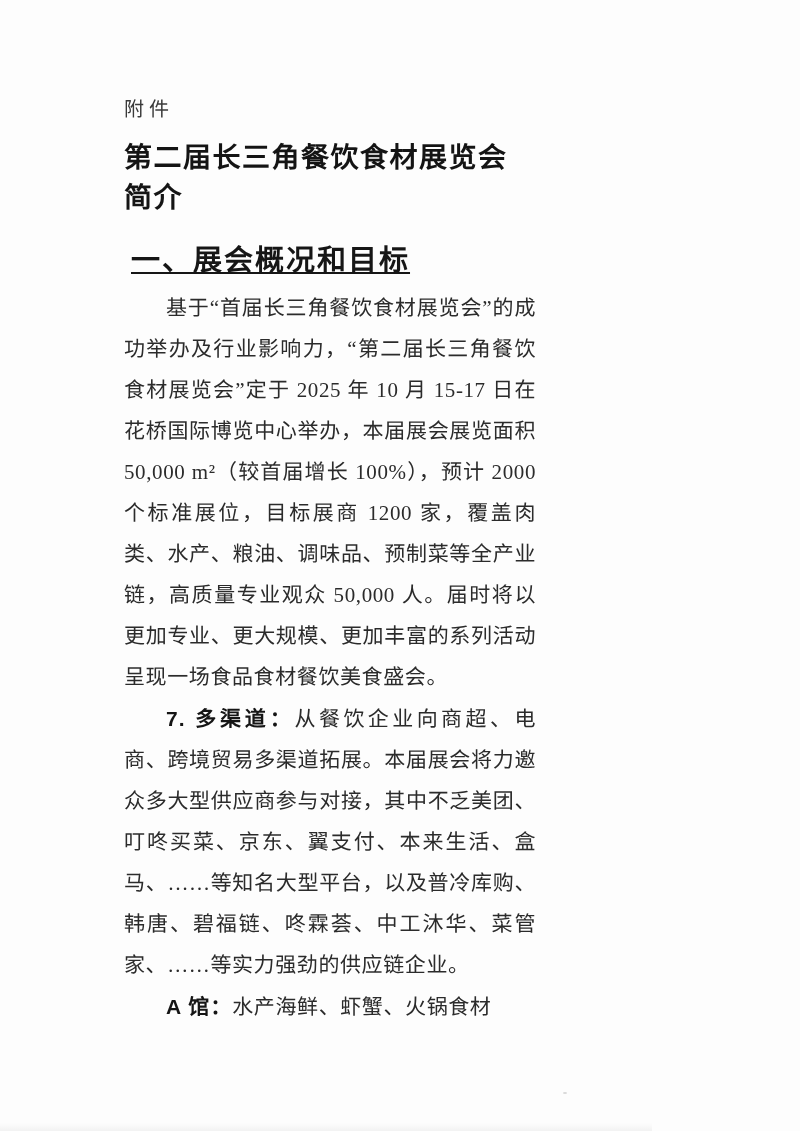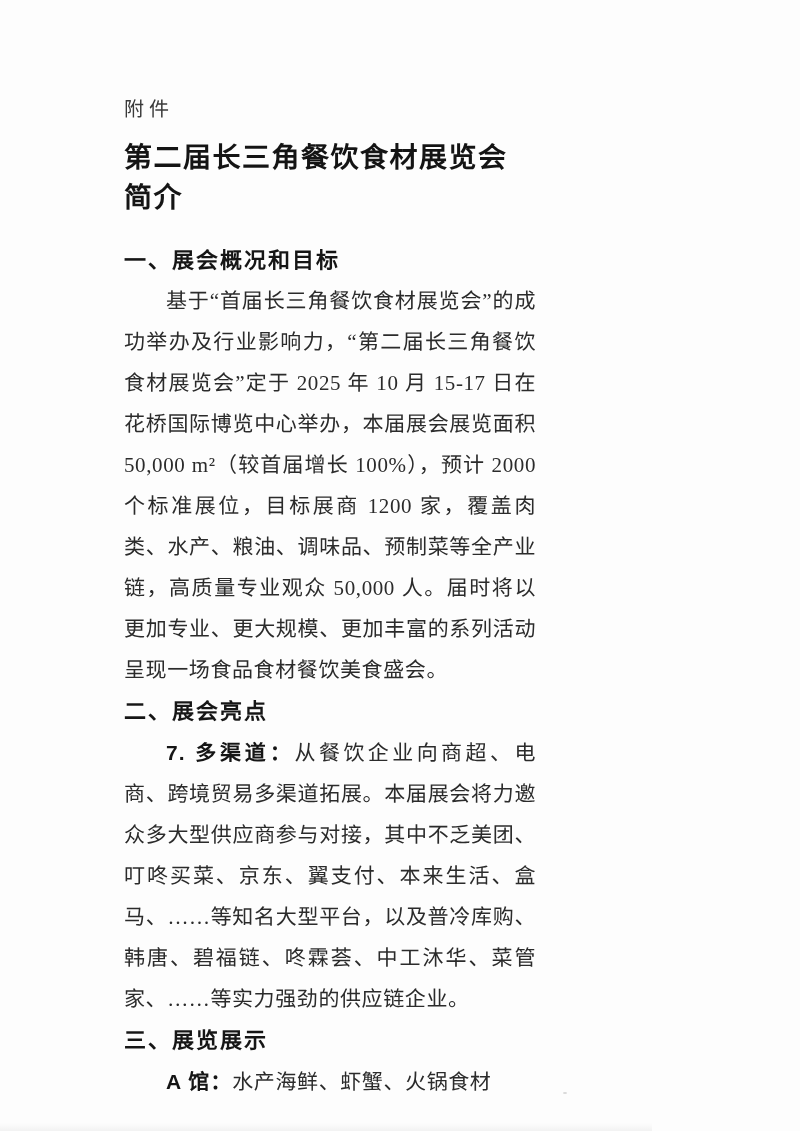--- a/index.html
+++ b/index.html
@@ -46,25 +46,26 @@
     font-weight: bold;
     font-size: 28px;
     line-height: 40px;
     color: #141414;
     letter-spacing: 1.5px;
     margin: 0 0 22px 0;
   }
   .section-heading {
     font-family: "Liberation Sans", sans-serif;
     font-weight: bold;
-    font-size: 22px;
+    font-size: 29px;
     line-height: 41px;
     color: #161616;
     letter-spacing: 2px;
-    margin: 0;
+    margin: 7px;
+    text-decoration: underline;
   }
   .body-para {
     font-size: 21px;
     line-height: 41px;
     text-align: justify;
     text-indent: 2em;
     letter-spacing: 0.6px;
     margin: 0;
     color: #2b2b2b;
   }
@@ -90,25 +91,23 @@
 <div class="page">
 
   <div class="attachment-label">附件</div>
 
   <h1 class="doc-title">第二届长三角餐饮食材展览会简介</h1>
 
   <h2 class="section-heading">一、展会概况和目标</h2>
 
   <p class="body-para">基于“首届长三角餐饮食材展览会”的成功举办及行业影响力，“第二届长三角餐饮食材展览会”定于 2025 年 10 月 15-17 日在花桥国际博览中心举办，本届展会展览面积 50,000 m²（较首届增长 100%），预计 2000 个标准展位，目标展商 1200 家，覆盖肉类、水产、粮油、调味品、预制菜等全产业链，高质量专业观众 50,000 人。届时将以更加专业、更大规模、更加丰富的系列活动呈现一场食品食材餐饮美食盛会。</p>
 
-  <h2 class="section-heading">二、展会亮点</h2>
 
 
   <p class="body-para"><span class="lead-bold">7. 多渠道：</span><span>从餐饮企业向商超、电商、跨境贸易多渠道拓展。本届展会将力邀众多大型供应商参与对接，其中不乏美团、叮咚买菜、京东、翼支付、本来生活、盒马、……等知名大型平台，以及普冷库购、韩唐、碧福链、咚霖荟、中工沐华、菜管家、……等实力强劲的供应链企业。</span></p>
 
 
-  <h2 class="section-heading">三、展览展示</h2>
 
   <p class="body-para"><span class="lead-bold">A 馆：</span><span>水产海鲜、虾蟹、火锅食材</span></p>
 
   <div class="scan-speckle"></div>
 
 </div>
 
 </body></html>

